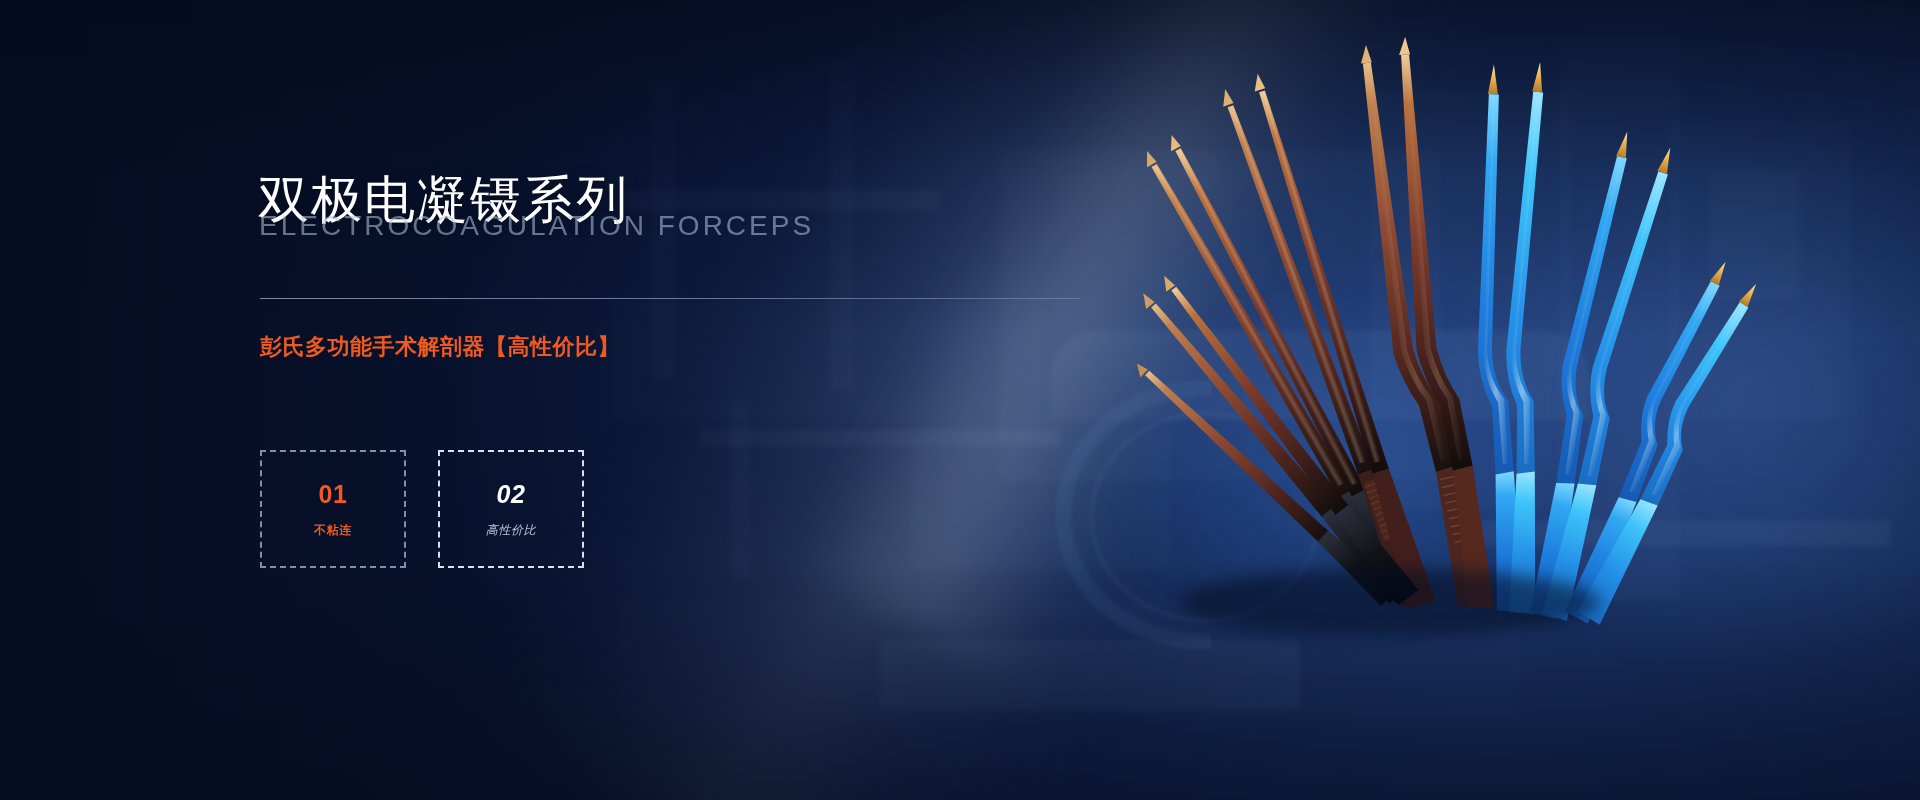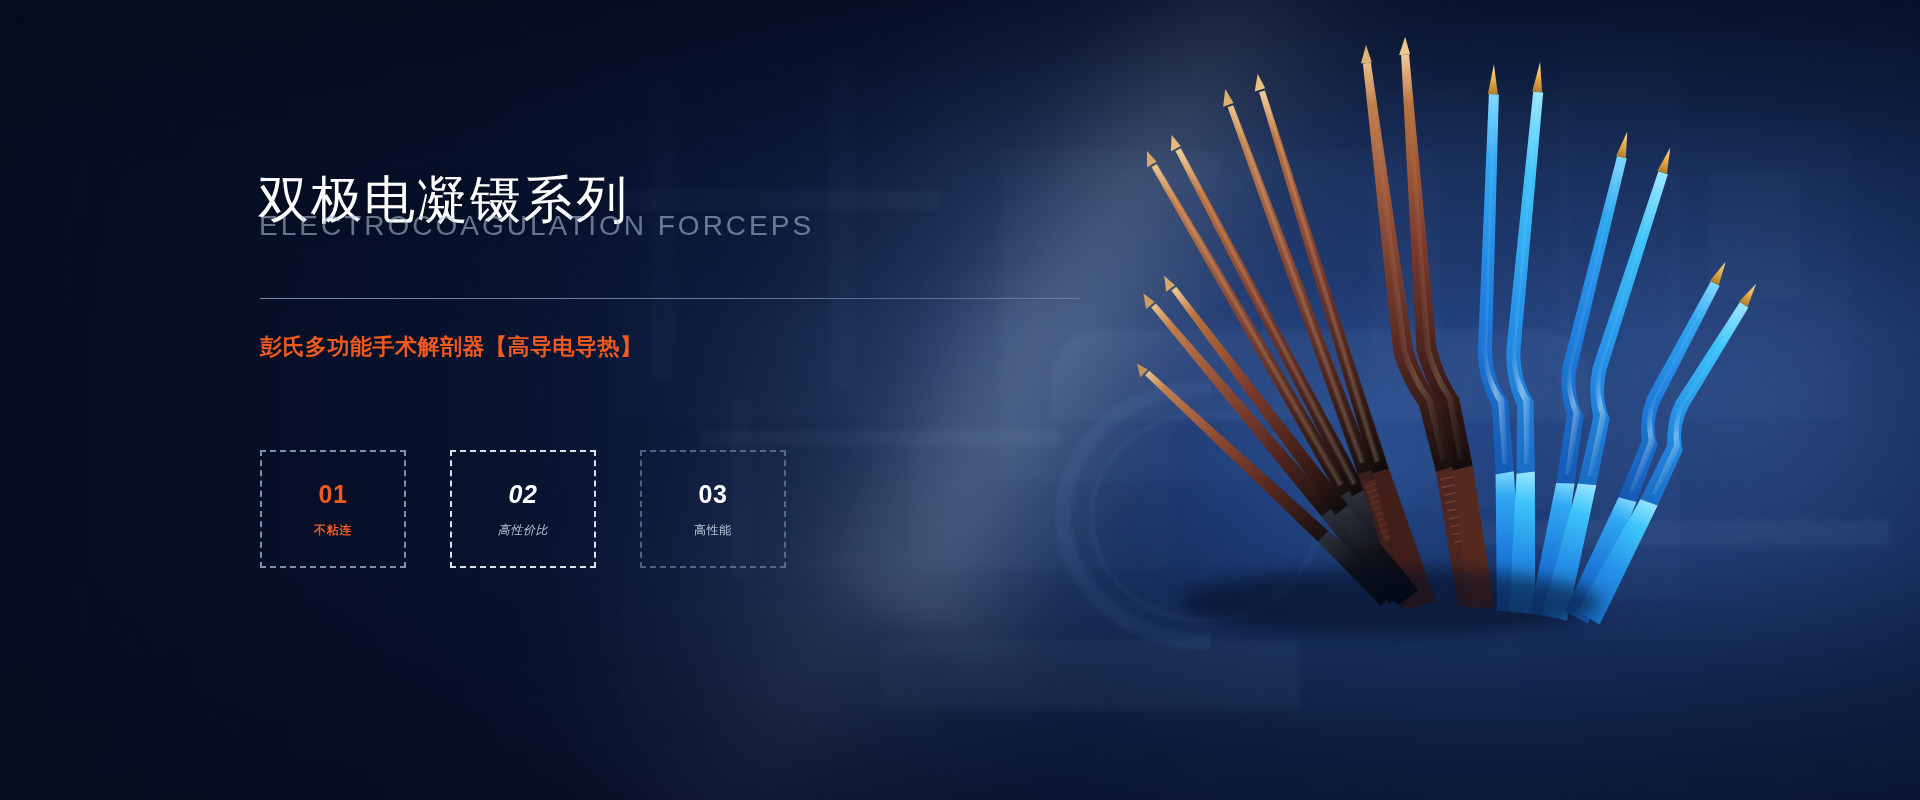--- a/index.html
+++ b/index.html
@@ -146,21 +146,21 @@
     color: #f05a1e;
     font-weight: 700;
     white-space: nowrap;
   }
 
   
   .features {
     position: absolute;
     left: 2px; top: 450px;
     display: flex;
-    gap: 44px;
+    gap: 32px;
   }
   .feature {
     width: 146px;
     height: 118px;
     display: flex;
     flex-direction: column;
     align-items: center;
     justify-content: center;
     border: 2px dashed rgba(150,170,205,0.55);
     background: transparent;
@@ -425,35 +425,31 @@
   </div>
 
   <div class="content">
 
     <h1 class="title-cn">双极电凝镊系列</h1>
 
     <div class="title-en">ELECTROCOAGULATION FORCEPS</div>
 
     <div class="divider"></div>
 
-    <div class="tagline">彭氏多功能手术解剖器【高导电导热】</div>
+    <div class="tagline">彭氏多功能手术解剖器【高性价比】</div>
 
     <div class="features">
 
       <div class="feature accent">
         <div class="num">01</div>
         <div class="lbl">不粘连</div>
       </div>
 
       <div class="feature bright">
         <div class="num">02</div>
         <div class="lbl">高性价比</div>
       </div>
 
-      <div class="feature dim">
-        <div class="num">03</div>
-        <div class="lbl">高性能</div>
-      </div>
 
 
     </div>
   </div>
 </div>
 
 </body></html>

